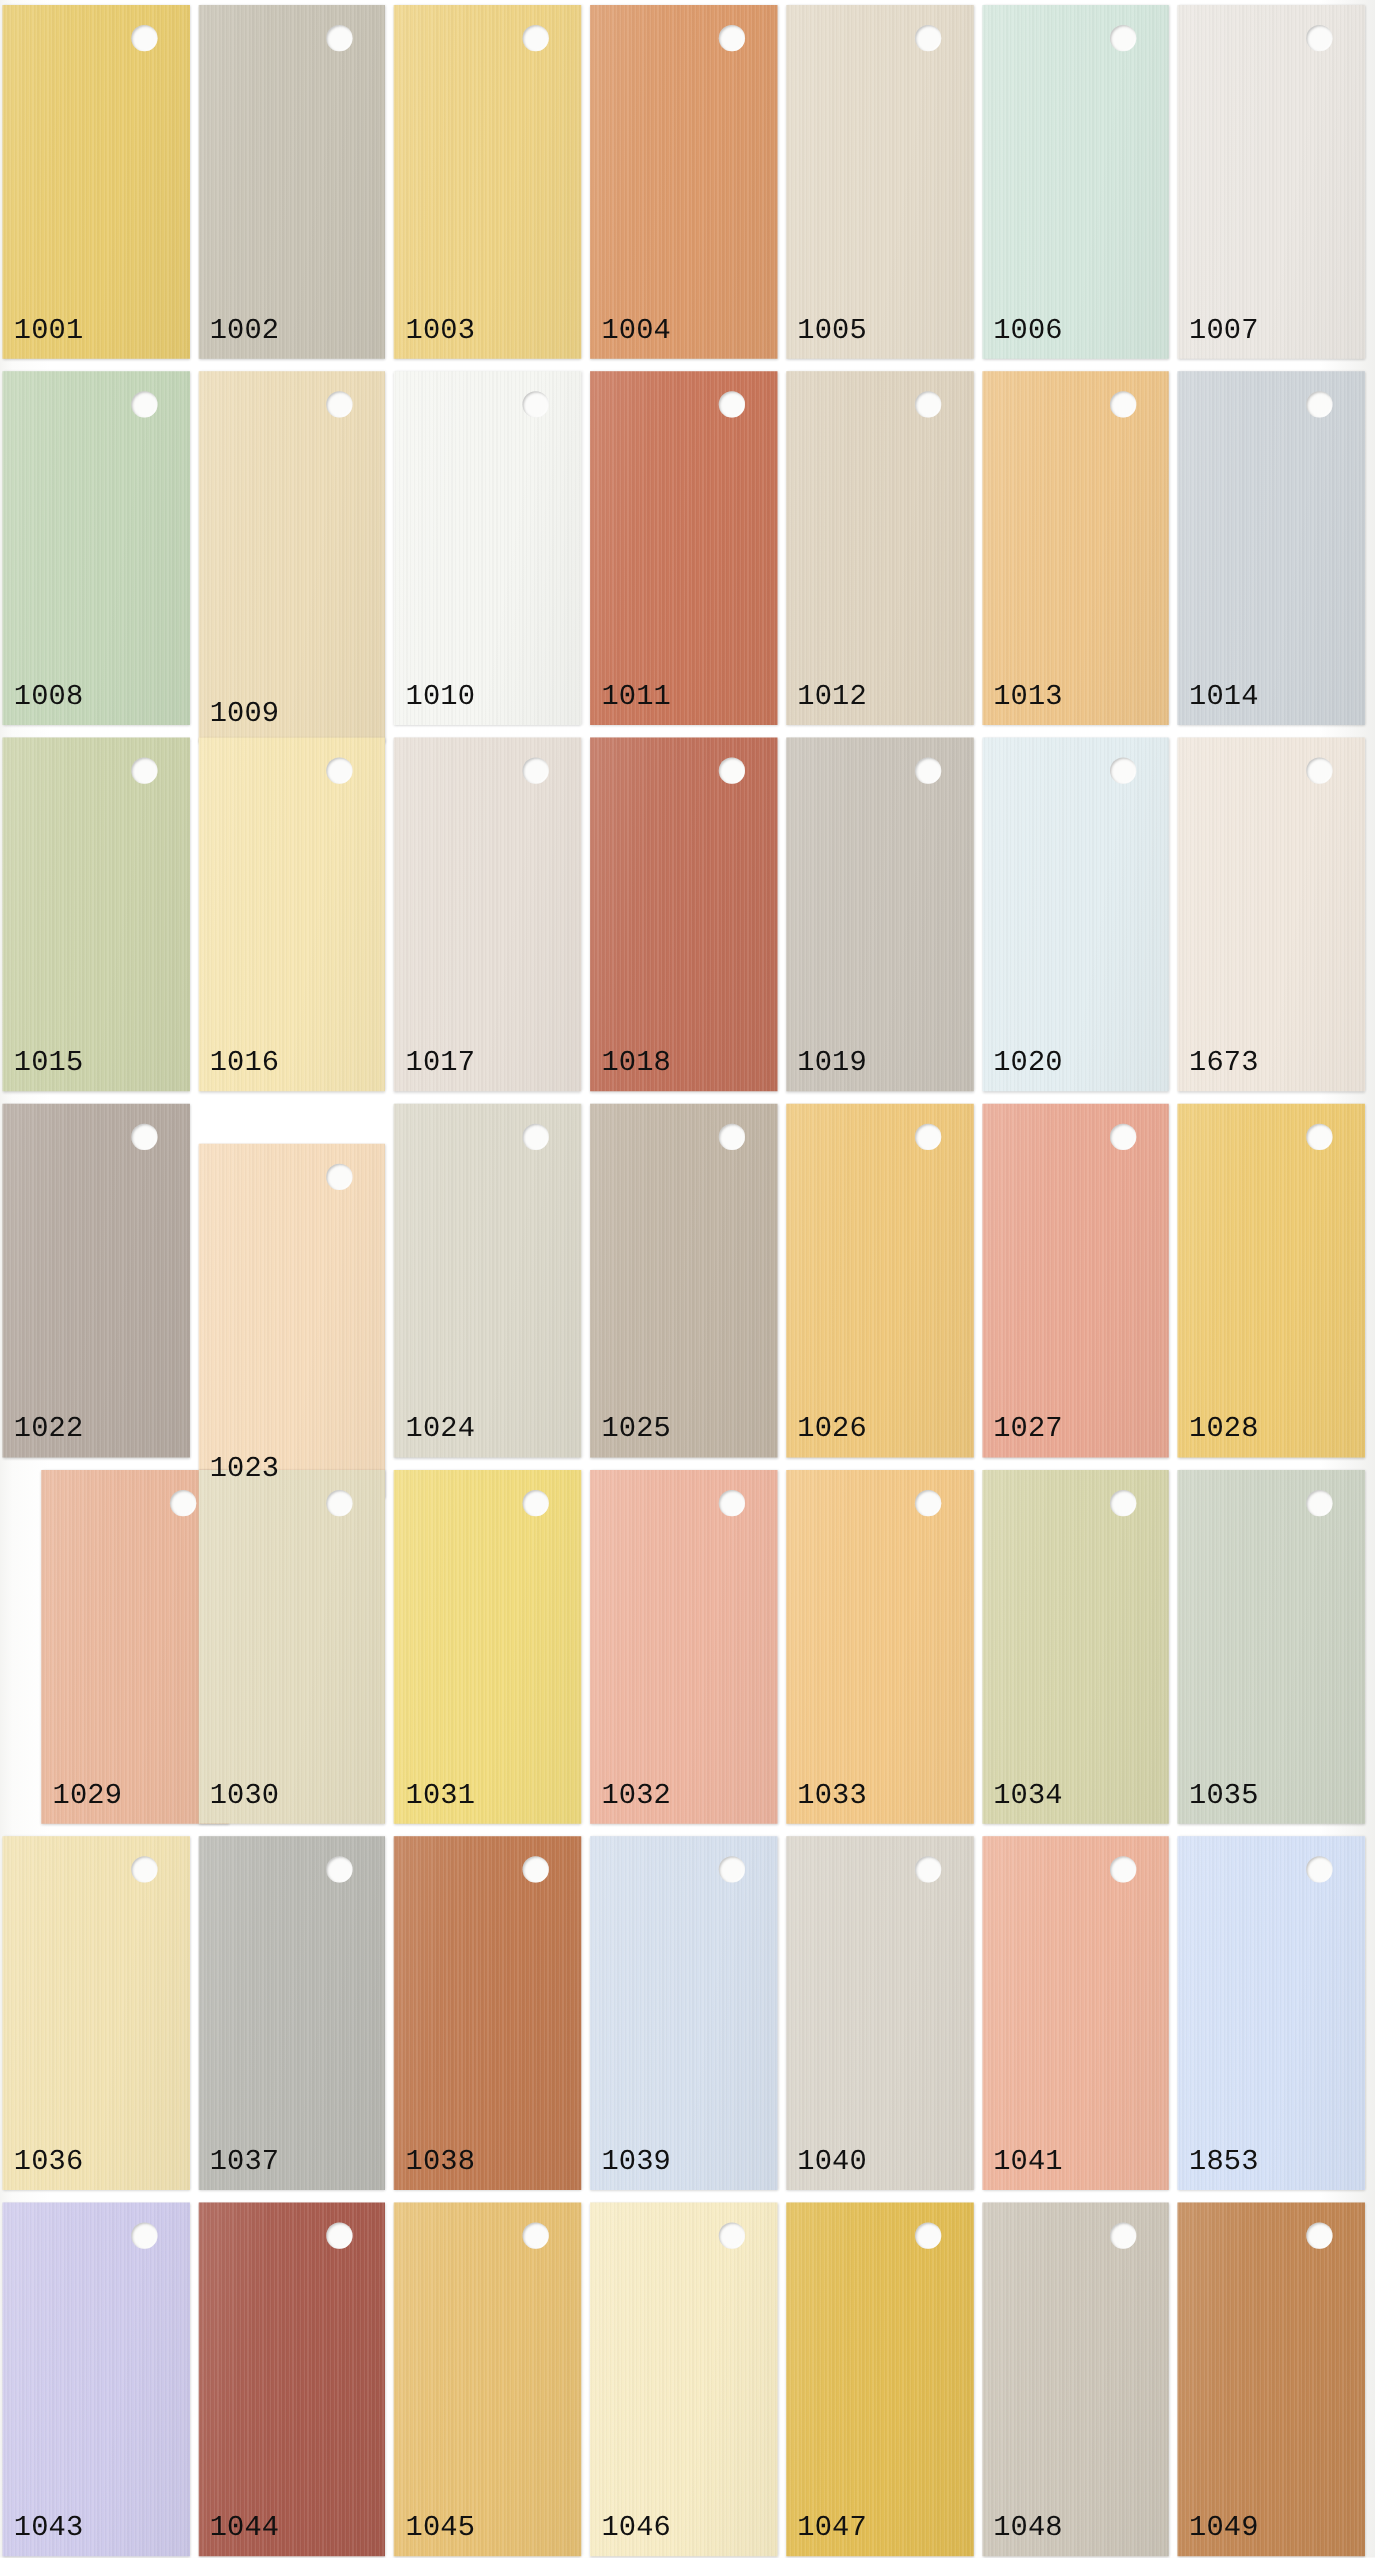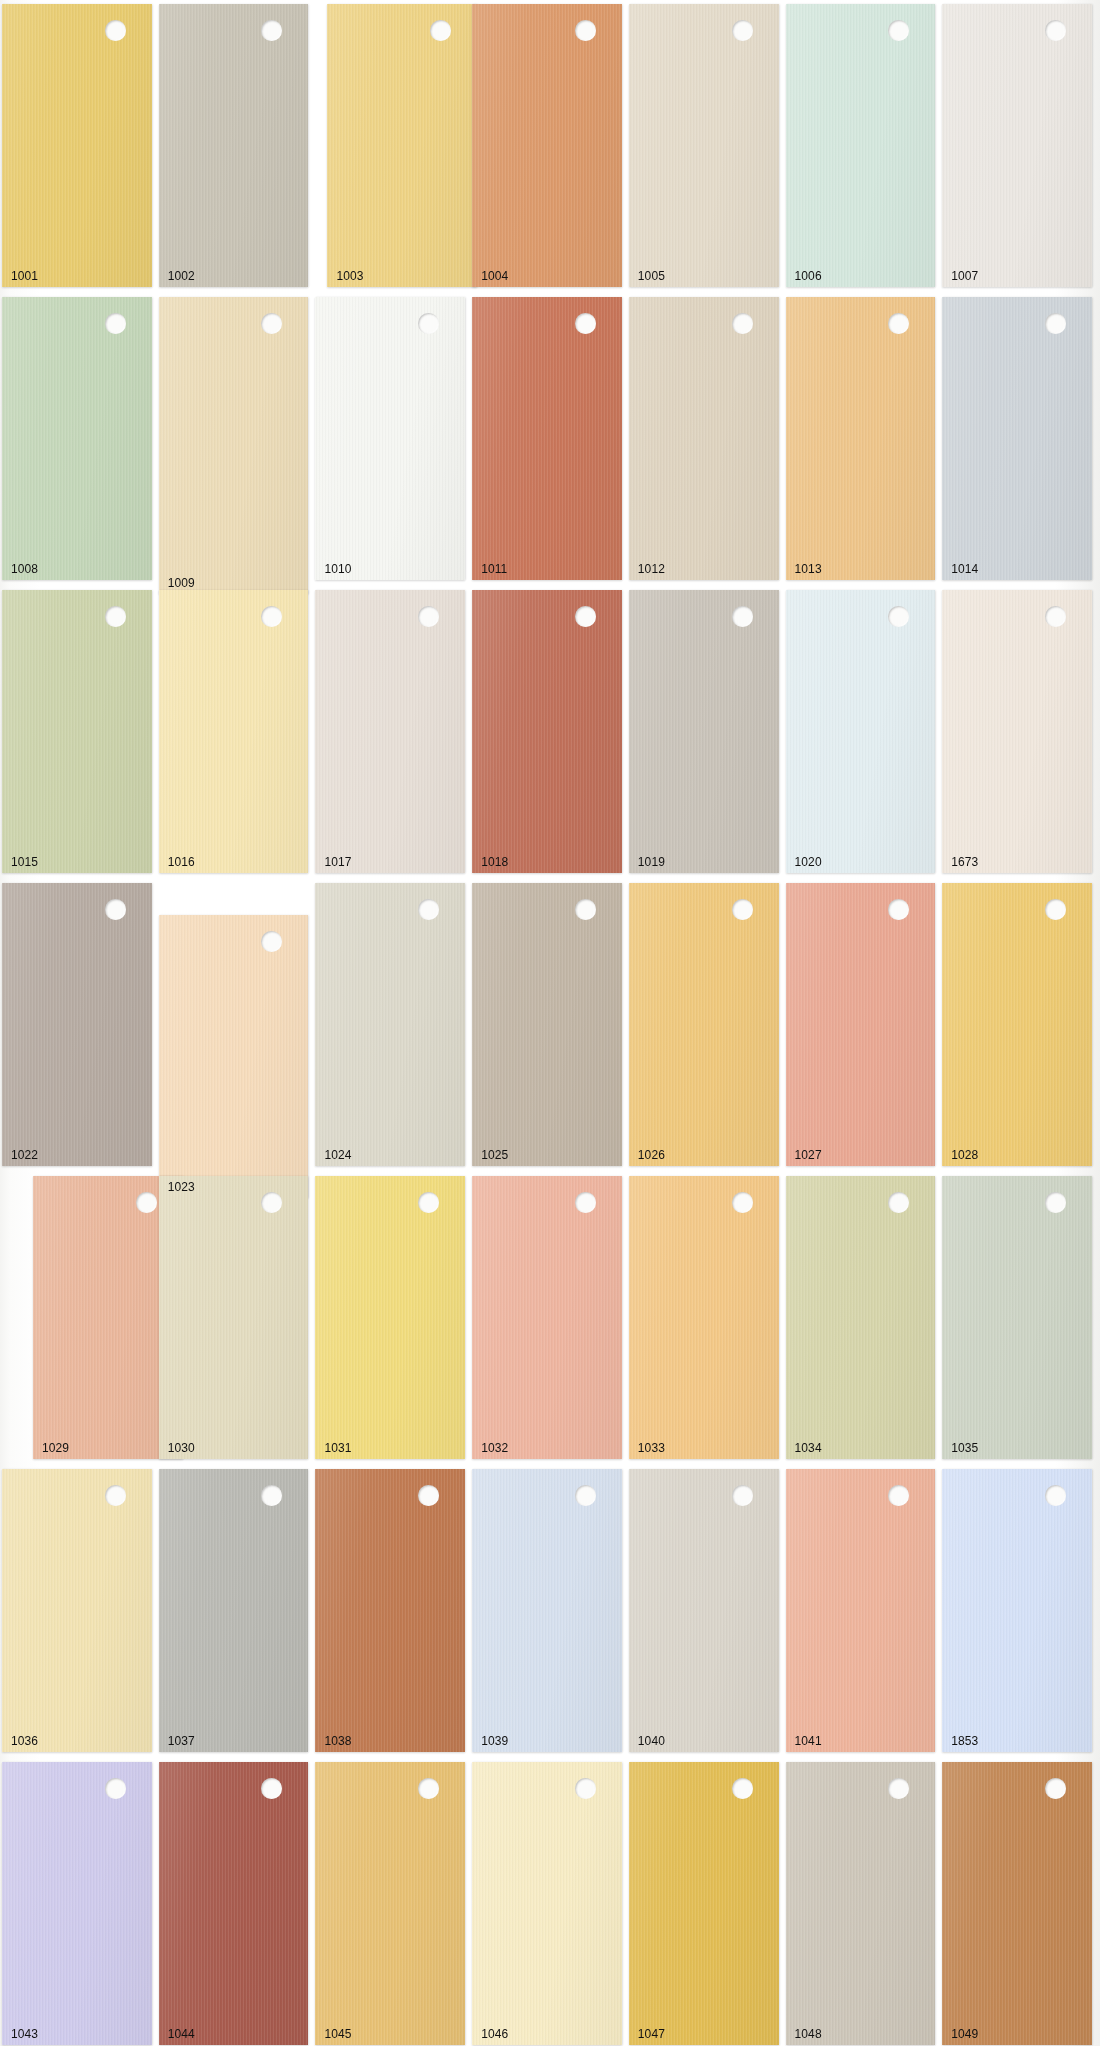--- a/index.html
+++ b/index.html
@@ -83,46 +83,46 @@
     background: #fbfbfa;
     box-shadow:
       inset 1px 1px 2px rgba(0,0,0,0.22),
       inset -1px -1px 1px rgba(255,255,255,0.55);
     z-index: 3;
   }
 
   .swatch-code {
     position: absolute;
     left: 9px;
-    bottom: 0;
-    font-size: 12px;
+    bottom: 12px;
+    font-size: 23px;
     line-height: 22px;
     letter-spacing: 0.1px;
     color: #111111;
-    font-family: Liberation Sans, sans-serif;
+    font-family: Liberation Mono, monospace;
     z-index: 4;
     white-space: nowrap;
   }
 </style>
 </head>
 <body>
 
 <div id="sample-board">
   <div class="board-bg"></div>
 
 <div class="swatch-row" style="top: 4px; height: 283px;">
       <div class="swatch" style="position: absolute; left: 2px; top: 0px; width: 149.714px; height: 283px; background-color: rgb(232, 204, 112);">
         <span class="punch-hole"></span>
         <span class="swatch-code">1001</span>
       </div>
       <div class="swatch" style="position: absolute; left: 158.714px; top: 0px; width: 149.714px; height: 283px; background-color: rgb(200, 195, 181);">
         <span class="punch-hole"></span>
         <span class="swatch-code">1002</span>
       </div>
-      <div class="swatch" style="position: absolute; left: 315.429px; top: 0px; width: 149.714px; height: 283px; background-color: rgb(238, 211, 133); margin-left: 12px;">
+      <div class="swatch" style="position: absolute; left: 315.429px; top: 0px; width: 149.714px; height: 283px; background-color: rgb(238, 211, 133);">
         <span class="punch-hole"></span>
         <span class="swatch-code">1003</span>
       </div>
       <div class="swatch" style="position: absolute; left: 472.143px; top: 0px; width: 149.714px; height: 283px; background-color: rgb(220, 154, 107);">
         <span class="punch-hole"></span>
         <span class="swatch-code">1004</span>
       </div>
       <div class="swatch" style="position: absolute; left: 628.857px; top: 0px; width: 149.714px; height: 283px; background-color: rgb(228, 219, 202);">
         <span class="punch-hole"></span>
         <span class="swatch-code">1005</span>

